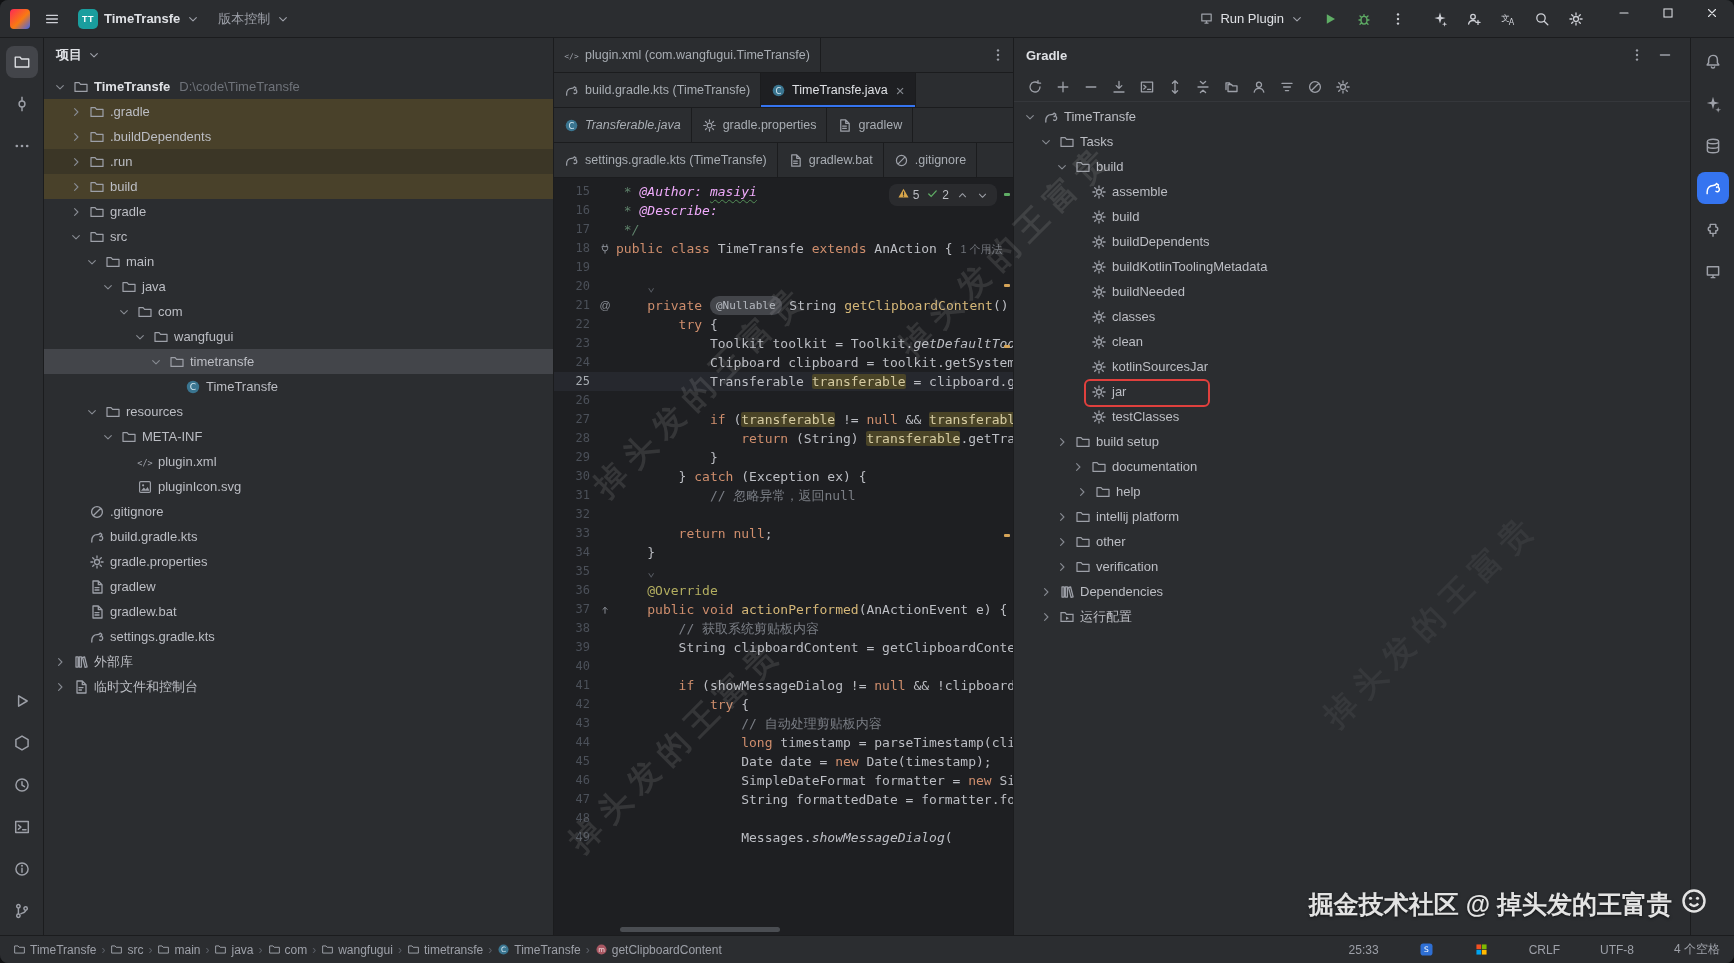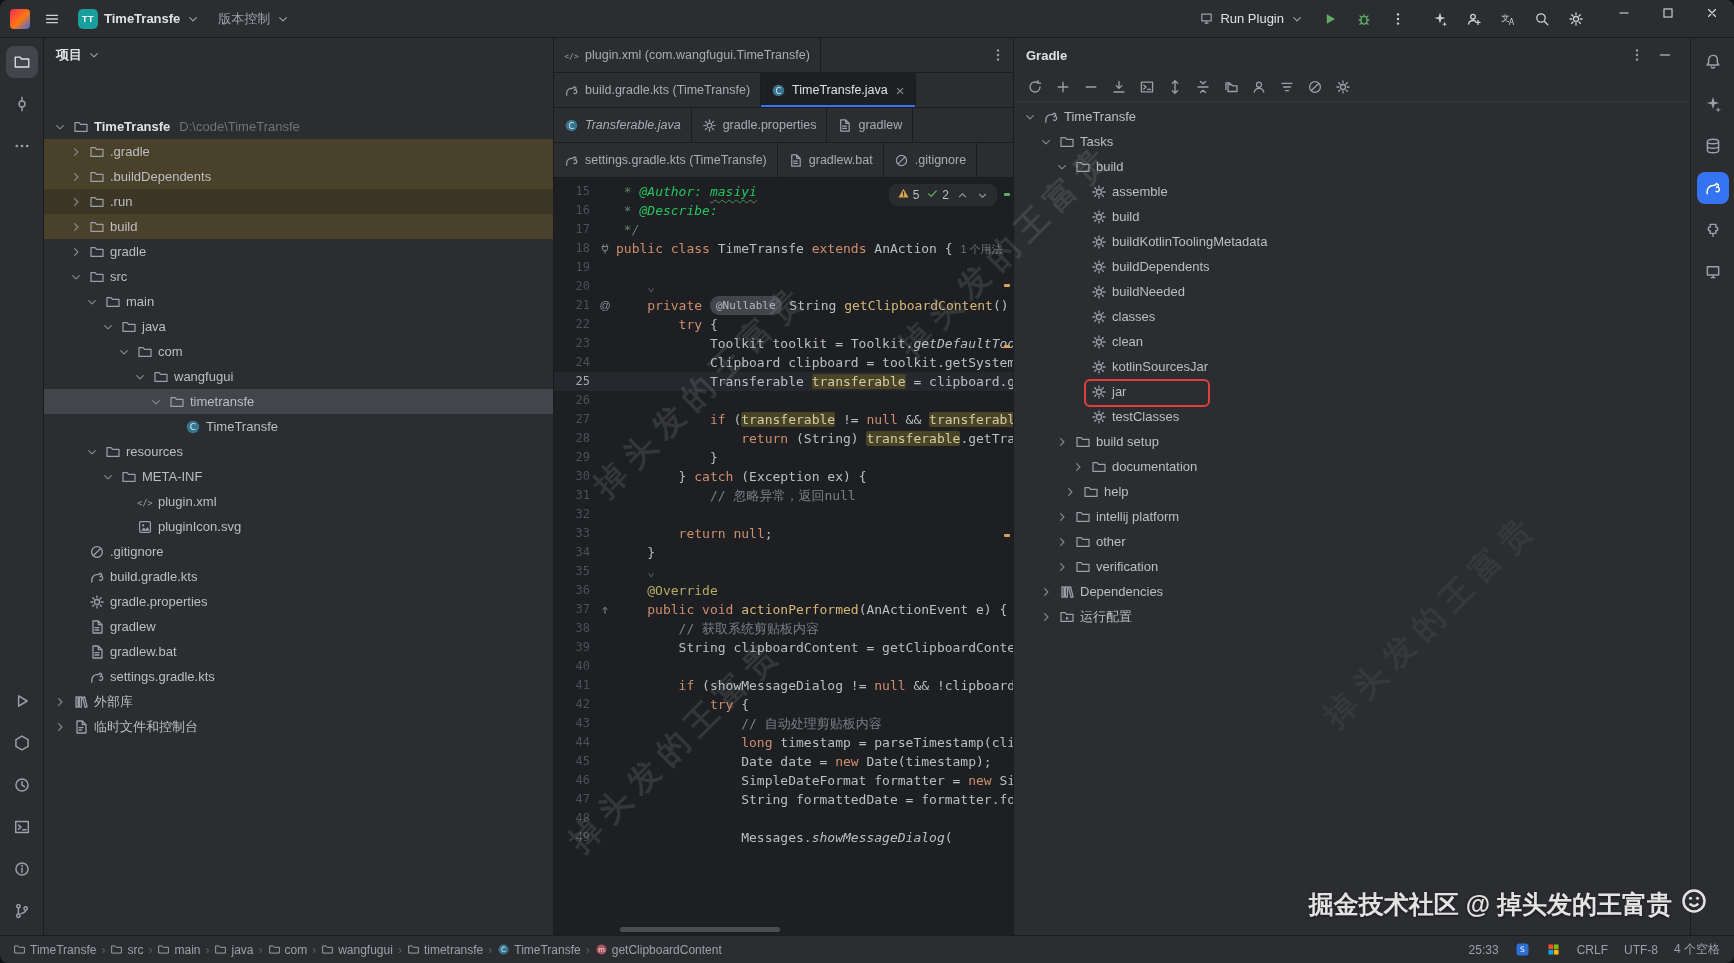--- a/index.html
+++ b/index.html
@@ -31,21 +31,21 @@
   .main{display:grid;grid-template-columns:44px 510px 460px 676px 44px;height:897px;}
   .strip{background:#2b2d30;display:flex;flex-direction:column;align-items:center;padding:8px 0;gap:10px;}
   .strip.left{border-right:1px solid #1b1c1e;}
   .strip.right{border-left:1px solid #1b1c1e;}
   .strip-btn{width:32px;height:32px;border-radius:8px;display:grid;place-items:center;color:#9da0a8;}
   .strip-btn.active{background:#43454a;color:#dfe1e5;}
   .strip-btn.active-accent{background:#3574f0;color:#fff;}
   .strip .push{margin-top:auto;}
 
   
-  .project-panel{background:#2b2d30;border-right:1px solid #1b1c1e;display:flex;flex-direction:column;overflow:hidden;gap:40px;}
+  .project-panel{background:#2b2d30;border-right:1px solid #1b1c1e;display:flex;flex-direction:column;overflow:hidden;}
   .gradle-panel{background:#2b2d30;display:flex;flex-direction:column;overflow:hidden;}
   .panel-head{height:34px;flex:none;display:flex;align-items:center;gap:5px;padding:0 12px;color:#dfe1e5;font-weight:600;}
   .head-actions{margin-left:auto;display:flex;align-items:center;gap:2px;color:#9da0a8;}
   .tree{flex:1;overflow:hidden;padding-top:2px;}
   .trow{position:relative;height:25px;display:flex;align-items:center;gap:5px;white-space:nowrap;color:#bcbec4;}
   .trow .chev{width:16px;display:grid;place-items:center;color:#868a91;flex:none;}
   .tico{color:#9da0a8;}
   .tlab{}
   .tlab.bold{font-weight:700;color:#dfe1e5;}
   .tsub{color:#6f737a;margin-left:4px;}
@@ -73,21 +73,21 @@
     font-family:"DejaVu Sans Mono",monospace;font-size:13px;}
   .code-line{display:flex;height:19px;line-height:19px;}
   .code-line.cur{background:#26282e;}
   .lnum{width:40px;flex:none;text-align:right;color:#4b5059;font-size:12px;padding-right:4px;}
   .code-line.cur .lnum{color:#a8adb3;}
   .lmark{width:22px;flex:none;display:flex;align-items:center;justify-content:center;color:#8a8e96;font-size:11px;font-family:"Liberation Sans",sans-serif;}
   .ltext{white-space:pre;}
   .t-d{color:#bcbec4;}
   .t-kw{color:#cf8e6d;}
   .t-doc{color:#5f826b;font-style:italic;}
-  .t-dtag{color:#22c55e;font-style:italic;}
+  .t-dtag{color:#f0abfc;font-style:italic;}
   .t-typo{text-decoration:underline wavy #548f57;text-underline-offset:3px;text-decoration-thickness:1px;}
   .t-com{color:#7a7e85;}
   .t-ann{color:#b3ae60;}
   .t-dec{color:#d5b778;}
   .t-stat{color:#bcbec4;font-style:italic;}
   .t-hl{background:#4a4427;border-radius:2px;color:#d5cba2;}
   .t-chip{background:#43454a;color:#b4b8bf;border-radius:9px;padding:0 6px;font-size:11px;display:inline-block;transform:translateY(-1px);}
   .t-hint{color:#6f737a;font-size:11px;font-family:"Liberation Sans",sans-serif;}
   .t-fold{color:#5a5e66;}
   .inspect{position:absolute;top:6px;right:16px;display:flex;align-items:center;gap:7px;
@@ -99,21 +99,21 @@
   .hscroll{position:absolute;bottom:3px;left:66px;width:220px;height:5px;}
   .hthumb{width:160px;height:5px;border-radius:3px;background:#4a4d52;}
 
   
   .statusbar{height:28px;background:#2b2d30;border-top:1px solid #1b1c1e;display:flex;align-items:center;
     padding:0 14px 0 10px;color:#9da0a8;font-size:12px;}
   .crumbs{display:flex;align-items:center;gap:1px;overflow:hidden;white-space:nowrap;}
   .crumb{display:flex;align-items:center;gap:4px;padding:0 3px;}
   .crumb-sep{color:#5a5e66;margin:0 1px;}
   .status-right{margin-left:auto;display:flex;align-items:center;gap:16px;white-space:nowrap;}
-  .status-item{display:flex;align-items:flex-start;gap:4px;}
+  .status-item{display:flex;align-items:flex-start;gap:4px;margin-left:24px;}
 
   
   .wm{position:absolute;z-index:6;pointer-events:none;white-space:nowrap;font-weight:700;
     font-size:32px;letter-spacing:9px;color:rgba(185,185,185,.15);transform:rotate(-45deg);transform-origin:0 50%;}
   .wm.faint{color:rgba(185,185,185,.08);}
   .sig{position:absolute;z-index:9;right:26px;bottom:42px;display:flex;align-items:center;gap:8px;
     color:#e3e3e3;font-size:25px;font-weight:700;pointer-events:none;text-shadow:0 1px 3px rgba(0,0,0,.55);}
 </style>
 </head>
 <body>
@@ -1325,134 +1325,134 @@
           </div>
           <div class="trow" style="padding-left: 56px;">
             <span class="chev"></span>
             <span class="ico tico">
               <svg width="16" height="16" viewBox="0 0 16 16">
                 <g fill="none" stroke="currentColor" stroke-width="1.3" stroke-linecap="round" stroke-linejoin="round">
                   <path d="M8 5.5a2.5 2.5 0 1 0 0 5 2.5 2.5 0 0 0 0-5zM8 1.9v1.9M8 12.2v1.9M1.9 8h1.9M12.2 8h1.9M3.7 3.7l1.3 1.3M11 11l1.3 1.3M12.3 3.7 11 5M5 11l-1.3 1.3"></path>
                 </g>
               </svg>
             </span>
+            <span class="tlab">buildDependents</span>
+          </div>
+          <div class="trow" style="padding-left: 56px;">
+            <span class="chev"></span>
+            <span class="ico tico">
+              <svg width="16" height="16" viewBox="0 0 16 16">
+                <g fill="none" stroke="currentColor" stroke-width="1.3" stroke-linecap="round" stroke-linejoin="round">
+                  <path d="M8 5.5a2.5 2.5 0 1 0 0 5 2.5 2.5 0 0 0 0-5zM8 1.9v1.9M8 12.2v1.9M1.9 8h1.9M12.2 8h1.9M3.7 3.7l1.3 1.3M11 11l1.3 1.3M12.3 3.7 11 5M5 11l-1.3 1.3"></path>
+                </g>
+              </svg>
+            </span>
             <span class="tlab">buildKotlinToolingMetadata</span>
           </div>
           <div class="trow" style="padding-left: 56px;">
             <span class="chev"></span>
             <span class="ico tico">
               <svg width="16" height="16" viewBox="0 0 16 16">
                 <g fill="none" stroke="currentColor" stroke-width="1.3" stroke-linecap="round" stroke-linejoin="round">
                   <path d="M8 5.5a2.5 2.5 0 1 0 0 5 2.5 2.5 0 0 0 0-5zM8 1.9v1.9M8 12.2v1.9M1.9 8h1.9M12.2 8h1.9M3.7 3.7l1.3 1.3M11 11l1.3 1.3M12.3 3.7 11 5M5 11l-1.3 1.3"></path>
                 </g>
               </svg>
             </span>
-            <span class="tlab">buildDependents</span>
+            <span class="tlab">buildNeeded</span>
           </div>
           <div class="trow" style="padding-left: 56px;">
             <span class="chev"></span>
             <span class="ico tico">
               <svg width="16" height="16" viewBox="0 0 16 16">
                 <g fill="none" stroke="currentColor" stroke-width="1.3" stroke-linecap="round" stroke-linejoin="round">
                   <path d="M8 5.5a2.5 2.5 0 1 0 0 5 2.5 2.5 0 0 0 0-5zM8 1.9v1.9M8 12.2v1.9M1.9 8h1.9M12.2 8h1.9M3.7 3.7l1.3 1.3M11 11l1.3 1.3M12.3 3.7 11 5M5 11l-1.3 1.3"></path>
                 </g>
               </svg>
             </span>
-            <span class="tlab">buildNeeded</span>
+            <span class="tlab">classes</span>
           </div>
           <div class="trow" style="padding-left: 56px;">
             <span class="chev"></span>
             <span class="ico tico">
               <svg width="16" height="16" viewBox="0 0 16 16">
                 <g fill="none" stroke="currentColor" stroke-width="1.3" stroke-linecap="round" stroke-linejoin="round">
                   <path d="M8 5.5a2.5 2.5 0 1 0 0 5 2.5 2.5 0 0 0 0-5zM8 1.9v1.9M8 12.2v1.9M1.9 8h1.9M12.2 8h1.9M3.7 3.7l1.3 1.3M11 11l1.3 1.3M12.3 3.7 11 5M5 11l-1.3 1.3"></path>
                 </g>
               </svg>
             </span>
-            <span class="tlab">classes</span>
+            <span class="tlab">clean</span>
           </div>
           <div class="trow" style="padding-left: 56px;">
             <span class="chev"></span>
             <span class="ico tico">
               <svg width="16" height="16" viewBox="0 0 16 16">
                 <g fill="none" stroke="currentColor" stroke-width="1.3" stroke-linecap="round" stroke-linejoin="round">
                   <path d="M8 5.5a2.5 2.5 0 1 0 0 5 2.5 2.5 0 0 0 0-5zM8 1.9v1.9M8 12.2v1.9M1.9 8h1.9M12.2 8h1.9M3.7 3.7l1.3 1.3M11 11l1.3 1.3M12.3 3.7 11 5M5 11l-1.3 1.3"></path>
                 </g>
               </svg>
             </span>
-            <span class="tlab">clean</span>
+            <span class="tlab">kotlinSourcesJar</span>
+          </div>
+          <div class="trow redbox" style="padding-left: 56px;">
+            <span class="chev"></span>
+            <span class="ico tico">
+              <svg width="16" height="16" viewBox="0 0 16 16">
+                <g fill="none" stroke="currentColor" stroke-width="1.3" stroke-linecap="round" stroke-linejoin="round">
+                  <path d="M8 5.5a2.5 2.5 0 1 0 0 5 2.5 2.5 0 0 0 0-5zM8 1.9v1.9M8 12.2v1.9M1.9 8h1.9M12.2 8h1.9M3.7 3.7l1.3 1.3M11 11l1.3 1.3M12.3 3.7 11 5M5 11l-1.3 1.3"></path>
+                </g>
+              </svg>
+            </span>
+            <span class="tlab">jar</span>
           </div>
           <div class="trow" style="padding-left: 56px;">
             <span class="chev"></span>
             <span class="ico tico">
               <svg width="16" height="16" viewBox="0 0 16 16">
                 <g fill="none" stroke="currentColor" stroke-width="1.3" stroke-linecap="round" stroke-linejoin="round">
                   <path d="M8 5.5a2.5 2.5 0 1 0 0 5 2.5 2.5 0 0 0 0-5zM8 1.9v1.9M8 12.2v1.9M1.9 8h1.9M12.2 8h1.9M3.7 3.7l1.3 1.3M11 11l1.3 1.3M12.3 3.7 11 5M5 11l-1.3 1.3"></path>
                 </g>
               </svg>
             </span>
-            <span class="tlab">kotlinSourcesJar</span>
-          </div>
-          <div class="trow redbox" style="padding-left: 56px;">
-            <span class="chev"></span>
-            <span class="ico tico">
-              <svg width="16" height="16" viewBox="0 0 16 16">
-                <g fill="none" stroke="currentColor" stroke-width="1.3" stroke-linecap="round" stroke-linejoin="round">
-                  <path d="M8 5.5a2.5 2.5 0 1 0 0 5 2.5 2.5 0 0 0 0-5zM8 1.9v1.9M8 12.2v1.9M1.9 8h1.9M12.2 8h1.9M3.7 3.7l1.3 1.3M11 11l1.3 1.3M12.3 3.7 11 5M5 11l-1.3 1.3"></path>
-                </g>
-              </svg>
-            </span>
-            <span class="tlab">jar</span>
+            <span class="tlab">testClasses</span>
+          </div>
+          <div class="trow" style="padding-left: 40px;">
+            <span class="chev">
+              <span class="ico">
+                <svg width="14" height="14" viewBox="0 0 16 16">
+                  <g fill="none" stroke="currentColor" stroke-width="1.3" stroke-linecap="round" stroke-linejoin="round">
+                    <path d="M6.4 4.2 10.2 8l-3.8 3.8"></path>
+                  </g>
+                </svg>
+              </span>
+            </span>
+            <span class="ico tico">
+              <svg width="16" height="16" viewBox="0 0 16 16">
+                <path d="M2 3.6h4.1l1.5 1.7H14v7.1H2z" fill="none" stroke="currentColor" stroke-width="1.2" stroke-linejoin="round"></path>
+              </svg>
+            </span>
+            <span class="tlab">build setup</span>
           </div>
           <div class="trow" style="padding-left: 56px;">
-            <span class="chev"></span>
-            <span class="ico tico">
-              <svg width="16" height="16" viewBox="0 0 16 16">
-                <g fill="none" stroke="currentColor" stroke-width="1.3" stroke-linecap="round" stroke-linejoin="round">
-                  <path d="M8 5.5a2.5 2.5 0 1 0 0 5 2.5 2.5 0 0 0 0-5zM8 1.9v1.9M8 12.2v1.9M1.9 8h1.9M12.2 8h1.9M3.7 3.7l1.3 1.3M11 11l1.3 1.3M12.3 3.7 11 5M5 11l-1.3 1.3"></path>
-                </g>
-              </svg>
-            </span>
-            <span class="tlab">testClasses</span>
-          </div>
-          <div class="trow" style="padding-left: 40px;">
             <span class="chev">
               <span class="ico">
                 <svg width="14" height="14" viewBox="0 0 16 16">
                   <g fill="none" stroke="currentColor" stroke-width="1.3" stroke-linecap="round" stroke-linejoin="round">
                     <path d="M6.4 4.2 10.2 8l-3.8 3.8"></path>
                   </g>
                 </svg>
               </span>
             </span>
             <span class="ico tico">
               <svg width="16" height="16" viewBox="0 0 16 16">
                 <path d="M2 3.6h4.1l1.5 1.7H14v7.1H2z" fill="none" stroke="currentColor" stroke-width="1.2" stroke-linejoin="round"></path>
               </svg>
             </span>
-            <span class="tlab">build setup</span>
-          </div>
-          <div class="trow" style="padding-left: 56px;">
-            <span class="chev">
-              <span class="ico">
-                <svg width="14" height="14" viewBox="0 0 16 16">
-                  <g fill="none" stroke="currentColor" stroke-width="1.3" stroke-linecap="round" stroke-linejoin="round">
-                    <path d="M6.4 4.2 10.2 8l-3.8 3.8"></path>
-                  </g>
-                </svg>
-              </span>
-            </span>
-            <span class="ico tico">
-              <svg width="16" height="16" viewBox="0 0 16 16">
-                <path d="M2 3.6h4.1l1.5 1.7H14v7.1H2z" fill="none" stroke="currentColor" stroke-width="1.2" stroke-linejoin="round"></path>
-              </svg>
-            </span>
             <span class="tlab">documentation</span>
           </div>
-          <div class="trow" style="padding-left: 48px;">
+          <div class="trow" style="padding-left: 60px;">
             <span class="chev">
               <span class="ico">
                 <svg width="14" height="14" viewBox="0 0 16 16">
                   <g fill="none" stroke="currentColor" stroke-width="1.3" stroke-linecap="round" stroke-linejoin="round">
                     <path d="M6.4 4.2 10.2 8l-3.8 3.8"></path>
                   </g>
                 </svg>
               </span>
             </span>
             <span class="ico tico">

